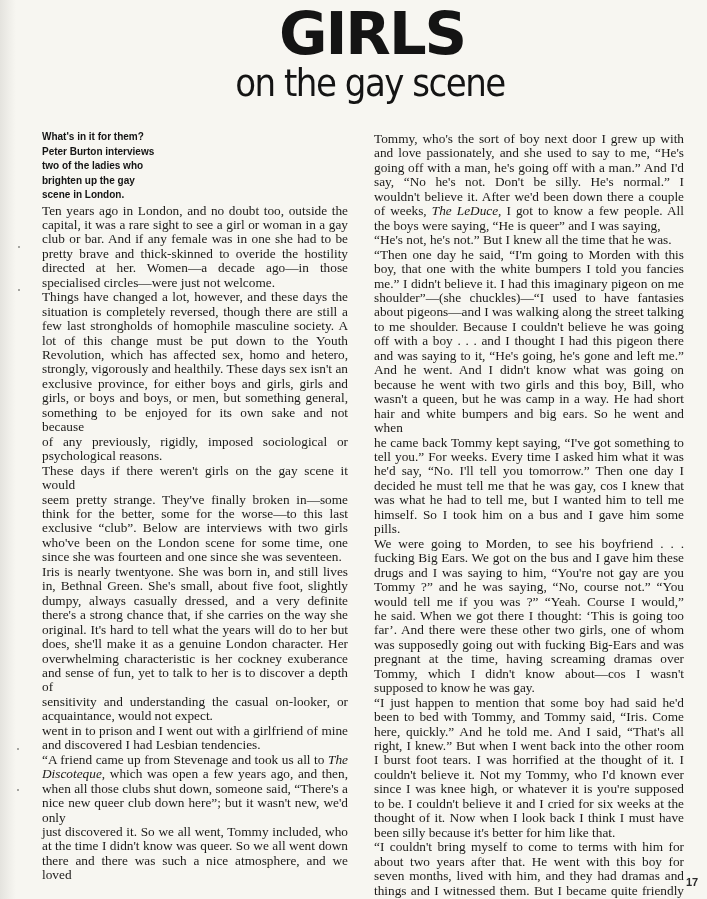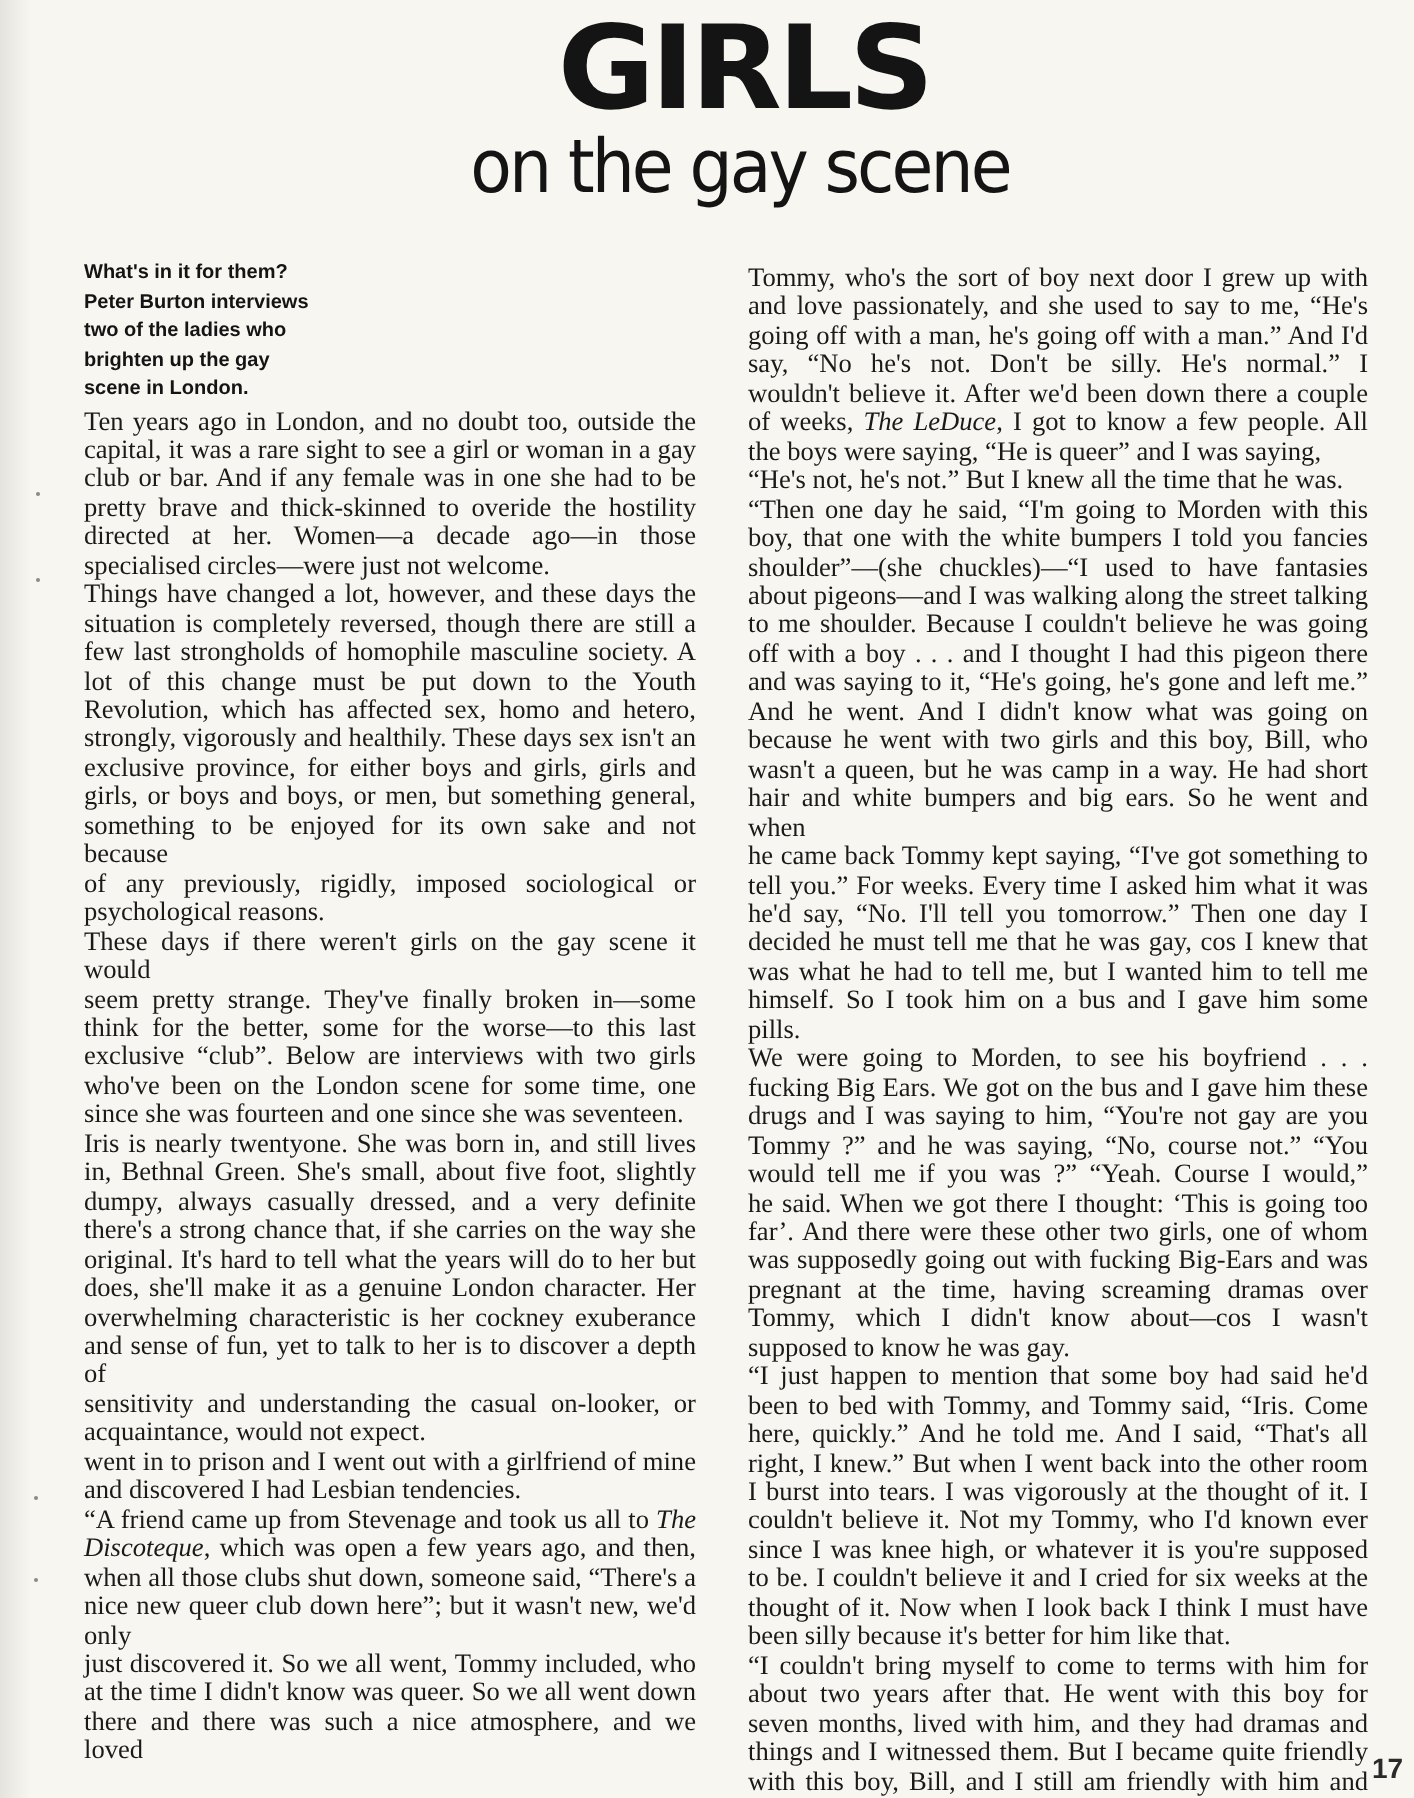--- a/index.html
+++ b/index.html
@@ -42,21 +42,21 @@
     font-weight: bold; font-size: 10px; line-height: 14.5px;
     margin: 0 0 1px 0; color: #141414;
   }
   .deck span { display: block; }
   .line { display: block; white-space: nowrap; }
   .line.j { text-align: justify; text-align-last: justify; white-space: normal; }
   i { font-style: italic; }
   .page-number {
     position: absolute; left: 686px; top: 876px;
     font-family: "Liberation Sans", sans-serif; font-weight: bold;
-    font-size: 14px; color: #2a2a2a;
+    font-size: 11px; color: #2a2a2a;
   }
   .speck { position: absolute; width: 2px; height: 2px; border-radius: 1px; background: #8a8a86; }
 </style>
 </head>
 <body>
 
 <div class="gutter"></div>
 
 <div class="masthead">
   <div class="title-main">GIRLS</div>
@@ -122,20 +122,21 @@
       <span class="line j">Tommy, who's the sort of boy next door I grew up with</span>
       <span class="line j">and love passionately, and she used to say to me, “He's</span>
       <span class="line j">going off with a man, he's going off with a man.” And I'd</span>
       <span class="line j">say, “No he's not. Don't be silly. He's normal.” I</span>
       <span class="line j">wouldn't believe it. After we'd been down there a couple</span>
       <span class="line j">of weeks, <i>The LeDuce</i>, I got to know a few people. All</span>
       <span class="line">the boys were saying, “He is queer” and I was saying,</span>
       <span class="line">“He's not, he's not.” But I knew all the time that he was.</span>
       <span class="line j">“Then one day he said, “I'm going to Morden with this</span>
       <span class="line j">boy, that one with the white bumpers I told you fancies</span>
+      <span class="line j">me.” I didn't believe it. I had this imaginary pigeon on me</span>
       <span class="line j">shoulder”—(she chuckles)—“I used to have fantasies</span>
       <span class="line j">about pigeons—and I was walking along the street talking</span>
       <span class="line j">to me shoulder. Because I couldn't believe he was going</span>
       <span class="line j">off with a boy . . . and I thought I had this pigeon there</span>
       <span class="line j">and was saying to it, “He's going, he's gone and left me.”</span>
       <span class="line j">And he went. And I didn't know what was going on</span>
       <span class="line j">because he went with two girls and this boy, Bill, who</span>
       <span class="line j">wasn't a queen, but he was camp in a way. He had short</span>
       <span class="line j">hair and white bumpers and big ears. So he went and when</span>
       <span class="line j">he came back Tommy kept saying, “I've got something to</span>
@@ -152,21 +153,21 @@
       <span class="line j">he said. When we got there I thought: ‘This is going too</span>
       <span class="line j">far’. And there were these other two girls, one of whom</span>
       <span class="line j">was supposedly going out with fucking Big-Ears and was</span>
       <span class="line j">pregnant at the time, having screaming dramas over</span>
       <span class="line j">Tommy, which I didn't know about—cos I wasn't</span>
       <span class="line">supposed to know he was gay.</span>
       <span class="line j">“I just happen to mention that some boy had said he'd</span>
       <span class="line j">been to bed with Tommy, and Tommy said, “Iris. Come</span>
       <span class="line j">here, quickly.” And he told me. And I said, “That's all</span>
       <span class="line j">right, I knew.” But when I went back into the other room</span>
-      <span class="line j">I burst into tears. I was vigorously at the thought of it. I</span>
+      <span class="line j">I burst foot tears. I was horrified at the thought of it. I</span>
       <span class="line j">couldn't believe it. Not my Tommy, who I'd known ever</span>
       <span class="line j">since I was knee high, or whatever it is you're supposed</span>
       <span class="line j">to be. I couldn't believe it and I cried for six weeks at the</span>
       <span class="line j">thought of it. Now when I look back I think I must have</span>
       <span class="line">been silly because it's better for him like that.</span>
       <span class="line j">“I couldn't bring myself to come to terms with him for</span>
       <span class="line j">about two years after that. He went with this boy for</span>
       <span class="line j">seven months, lived with him, and they had dramas and</span>
       <span class="line j">things and I witnessed them. But I became quite friendly</span>
       <span class="line j">with this boy, Bill, and I still am friendly with him and</span>

